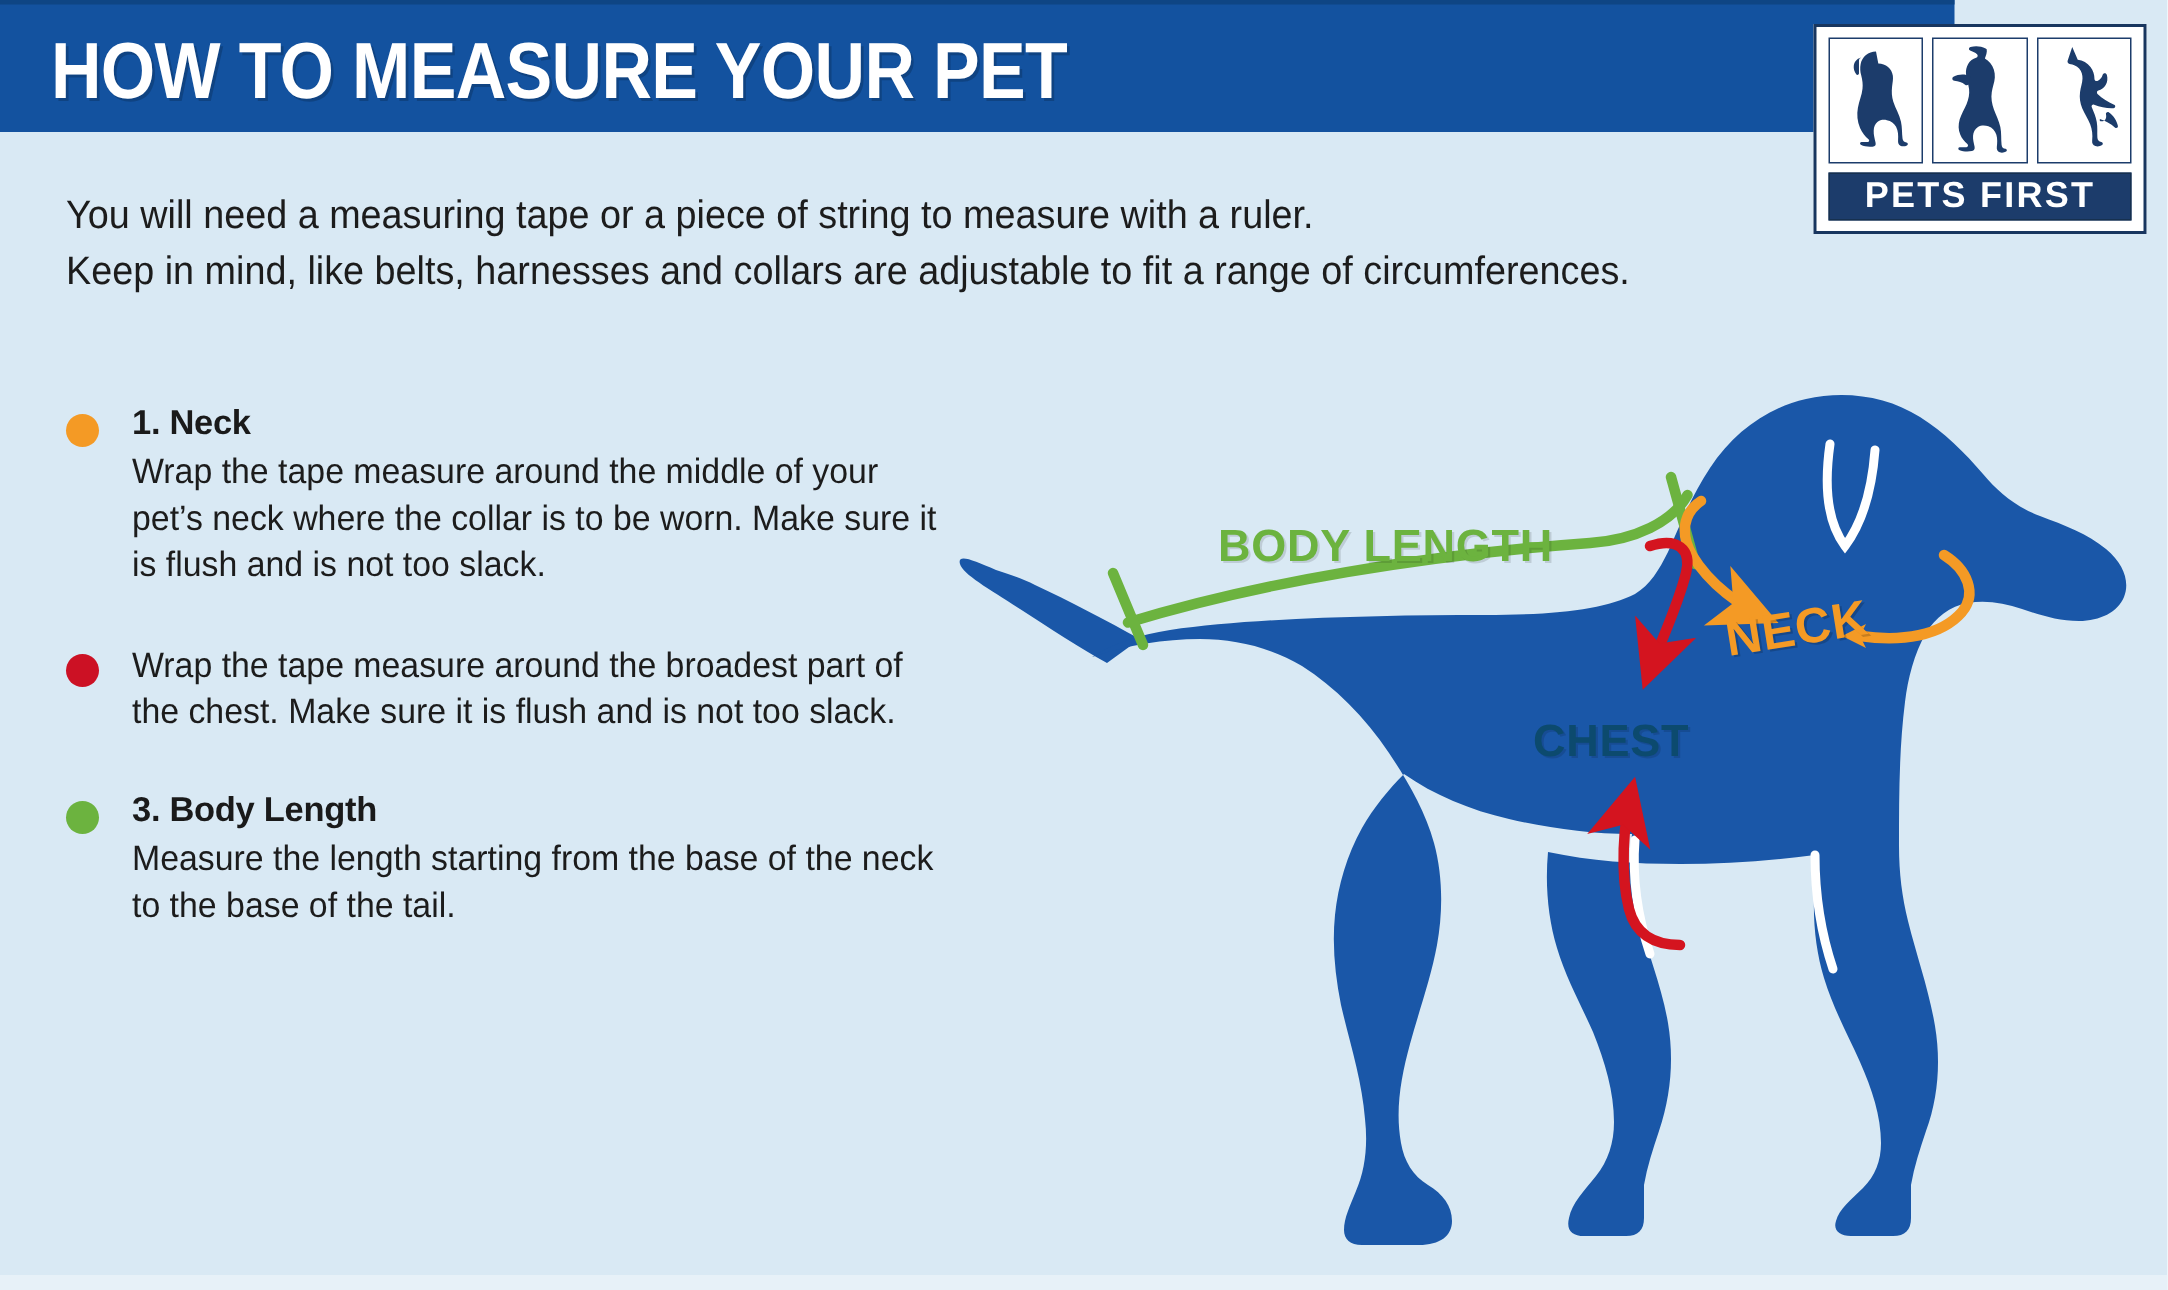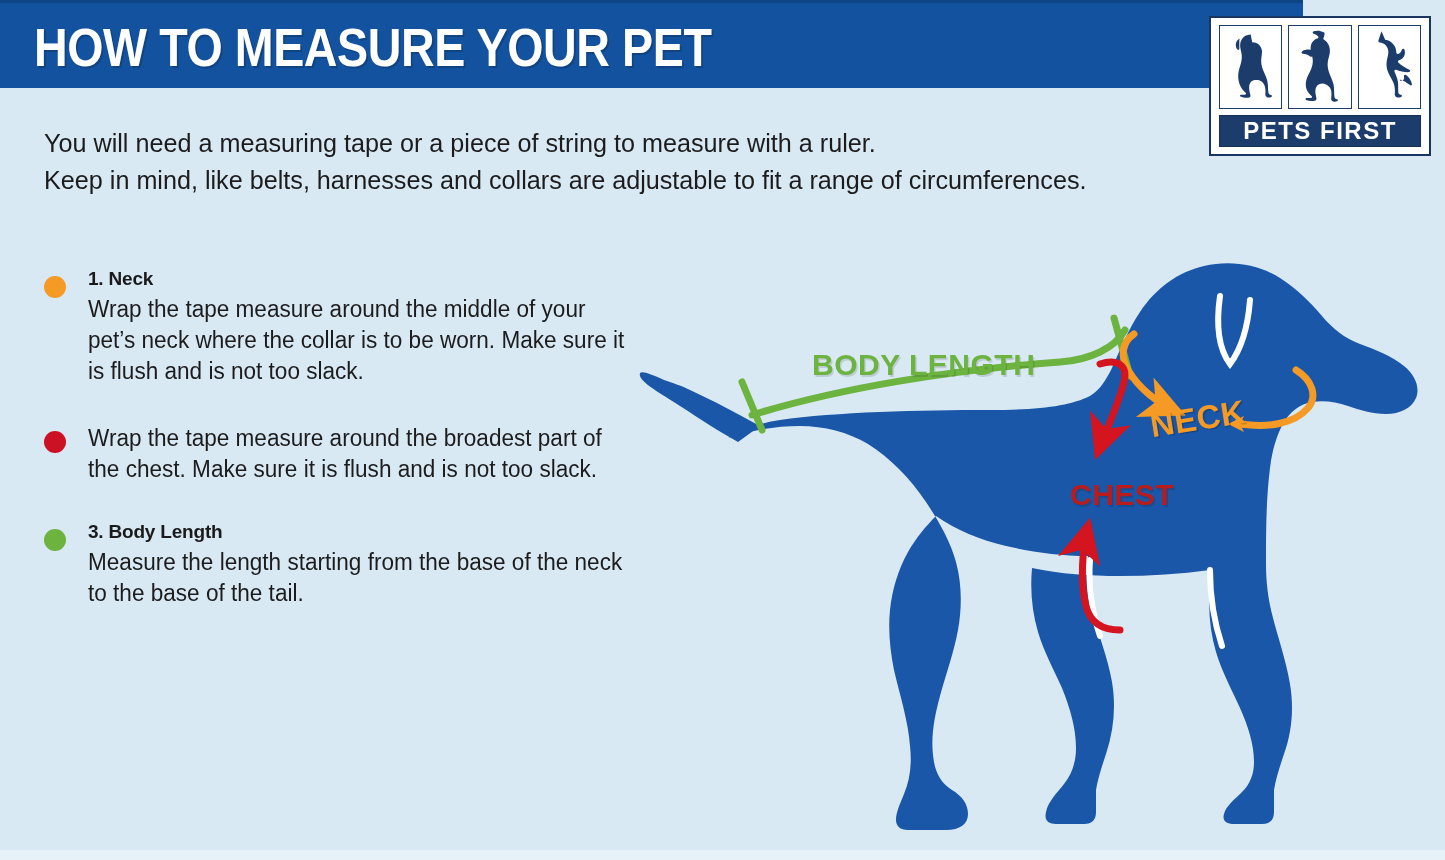--- a/index.html
+++ b/index.html
@@ -112,21 +112,21 @@
   }
   .step-bullet {
     position: absolute;
     left: 4px;
     top: 8px;
     width: 22px;
     height: 22px;
     border-radius: 50%;
   }
   .step-title {
-    font-size: 19px;
+    font-size: 23px;
     font-weight: bold;
     color: #1a1a1a;
     margin-bottom: 4px;
     letter-spacing: -0.2px;
     font-family: "Liberation Sans", sans-serif;
   }
   .step-body {
     font-size: 23.5px;
     line-height: 31px;
     color: #1c1c1c;
@@ -162,24 +162,23 @@
     left: 1150px; top: 400px;
     font-size: 33px;
     color: #f49a25;
     letter-spacing: 0.5px;
     transform: rotate(-9deg);
     text-shadow: 1.5px 1.5px 0 rgba(0,0,0,0.18);
   }
   #label-chest {
     left: 1024px; top: 480px;
     font-size: 30px;
-    color: #b91c1c;
+    color: #0c4a6e;
     letter-spacing: 0.5px;
     text-shadow: 1.5px 1.5px 0 rgba(0,0,0,0.12);
-    margin-left: 48px;
   }
 
   #bottom-strip {
     position: absolute;
     left: 0; bottom: 0;
     width: 1445px;
     height: 10px;
     background: #e7f1f8;
   }
 </style>

